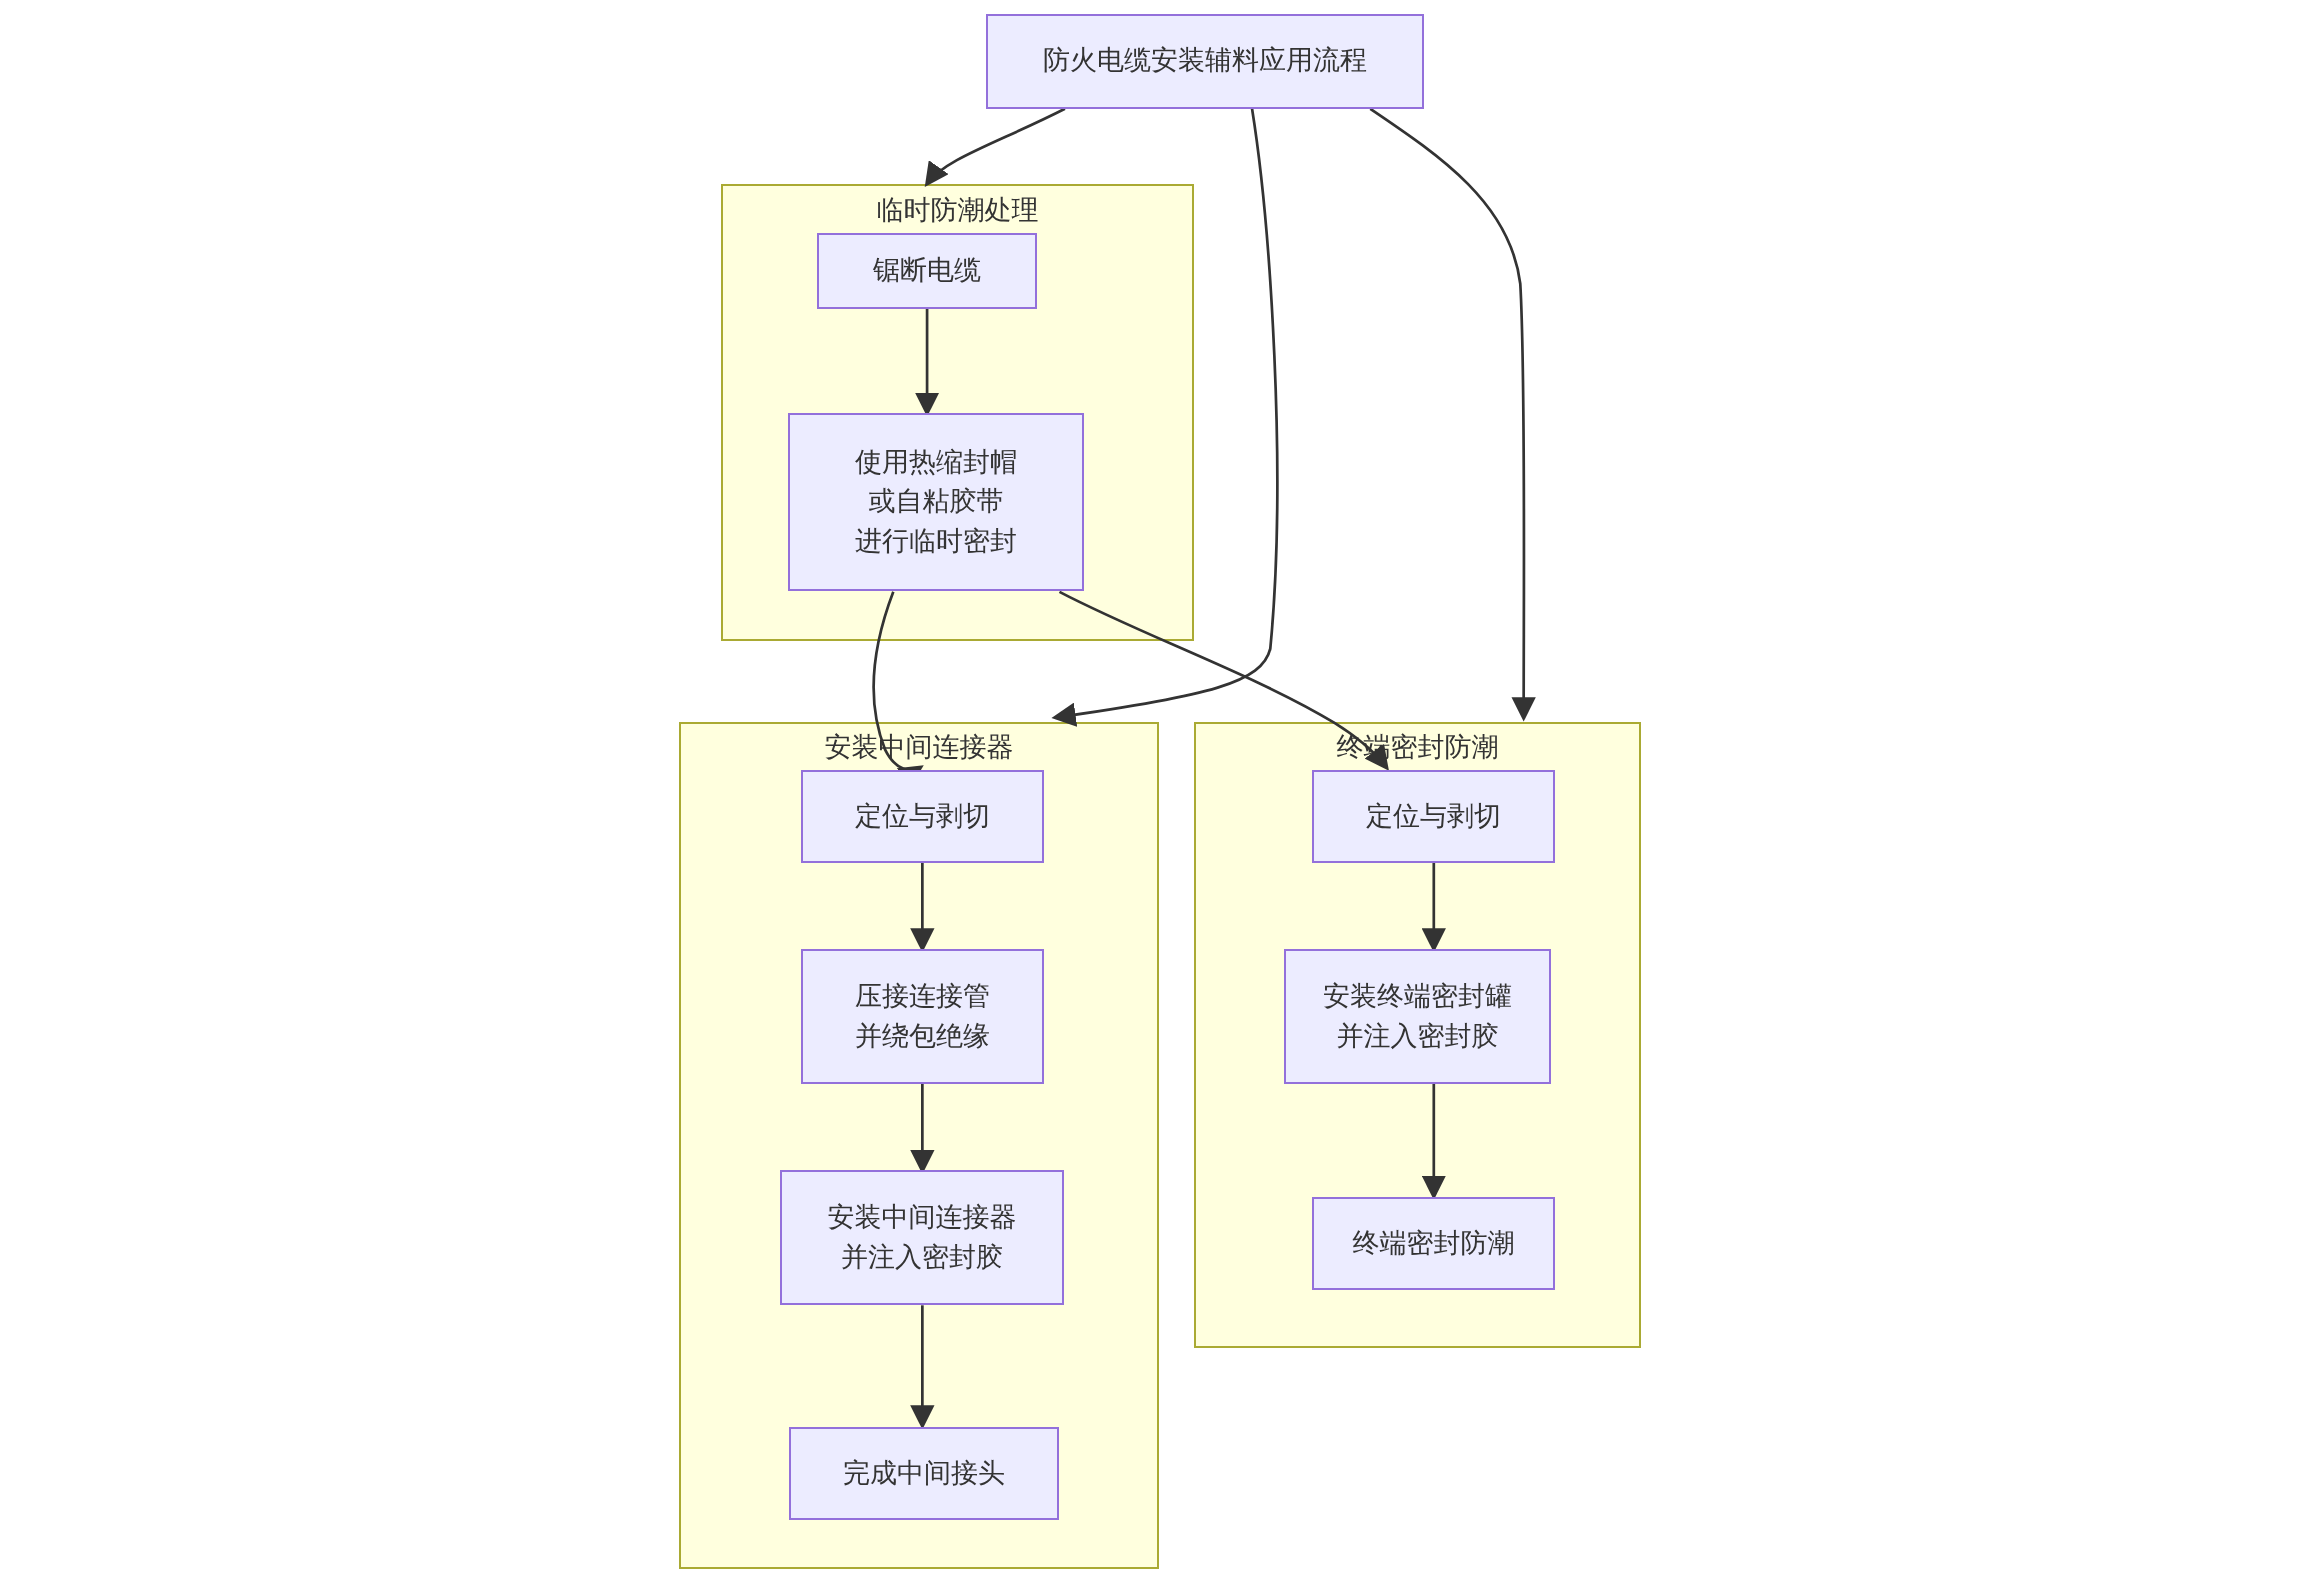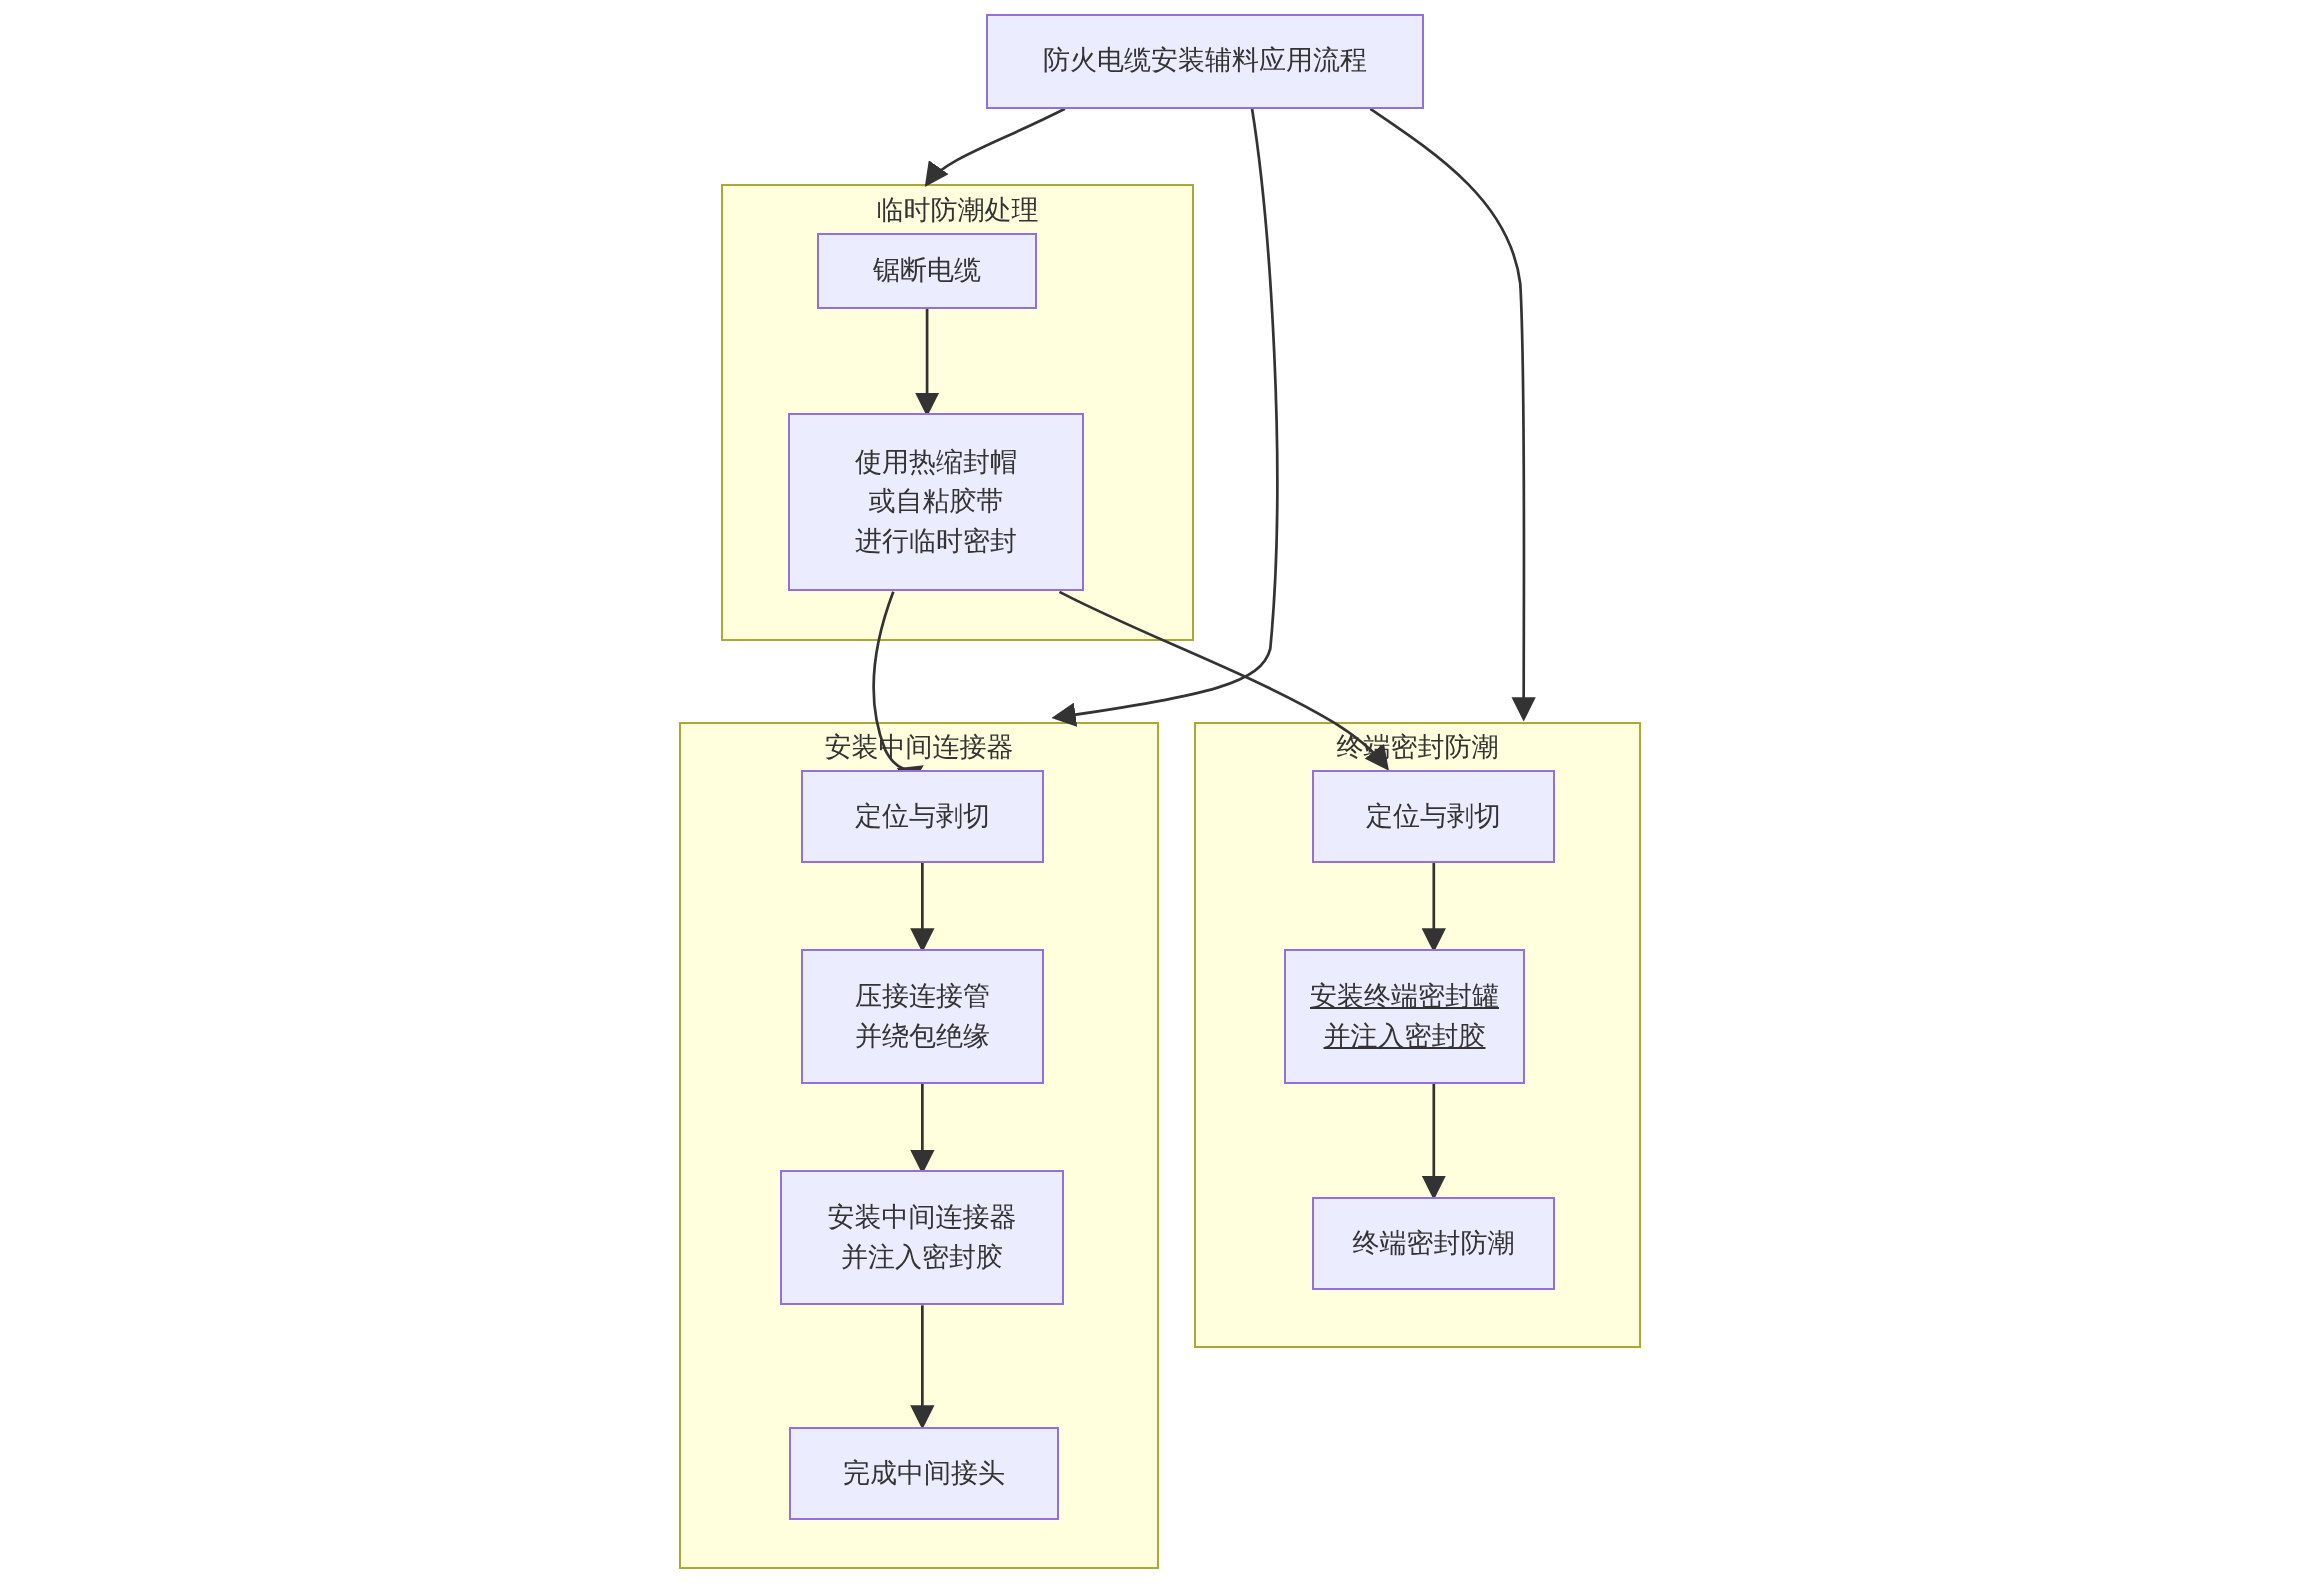--- a/index.html
+++ b/index.html
@@ -138,21 +138,21 @@
   </div>
 
   <div class="node" style="left:789px; top:1427px; width:270px; height:93px;">
     <span class="nodetext">完成中间接头</span>
   </div>
 
   <div class="node" style="left:1312px; top:770px; width:243px; height:93px;">
     <span class="nodetext">定位与剥切</span>
   </div>
 
-  <div class="node" style="left:1284px; top:949px; width:241px; height:135px;text-decoration:underline;">
+  <div class="node" style="left:1284px; top:949px; width:267px; height:135px;">
     <span class="nodetext">安装终端密封罐
 并注入密封胶</span>
   </div>
 
   <div class="node" style="left:1312px; top:1197px; width:243px; height:93px;">
     <span class="nodetext">终端密封防潮</span>
   </div>
 
 </div>
 

